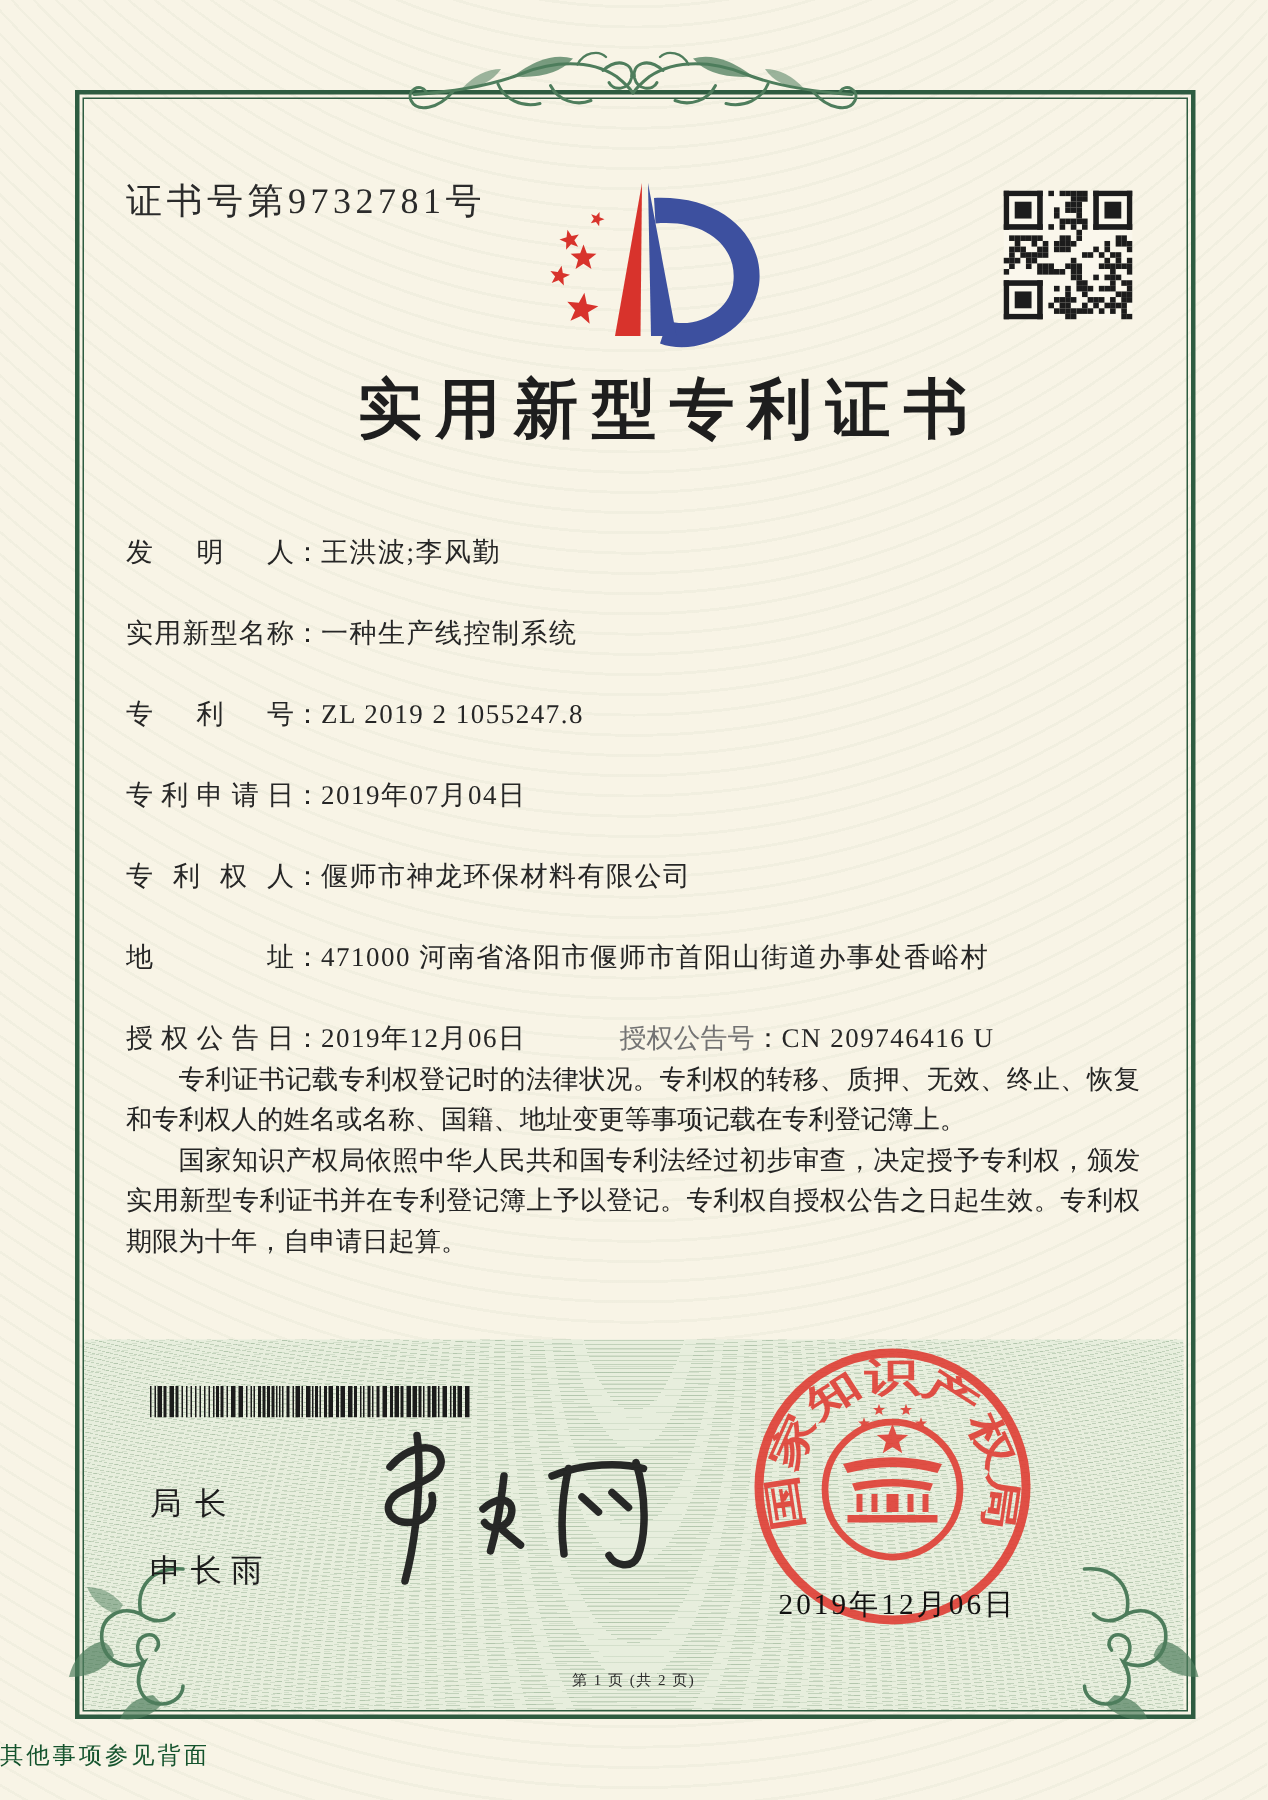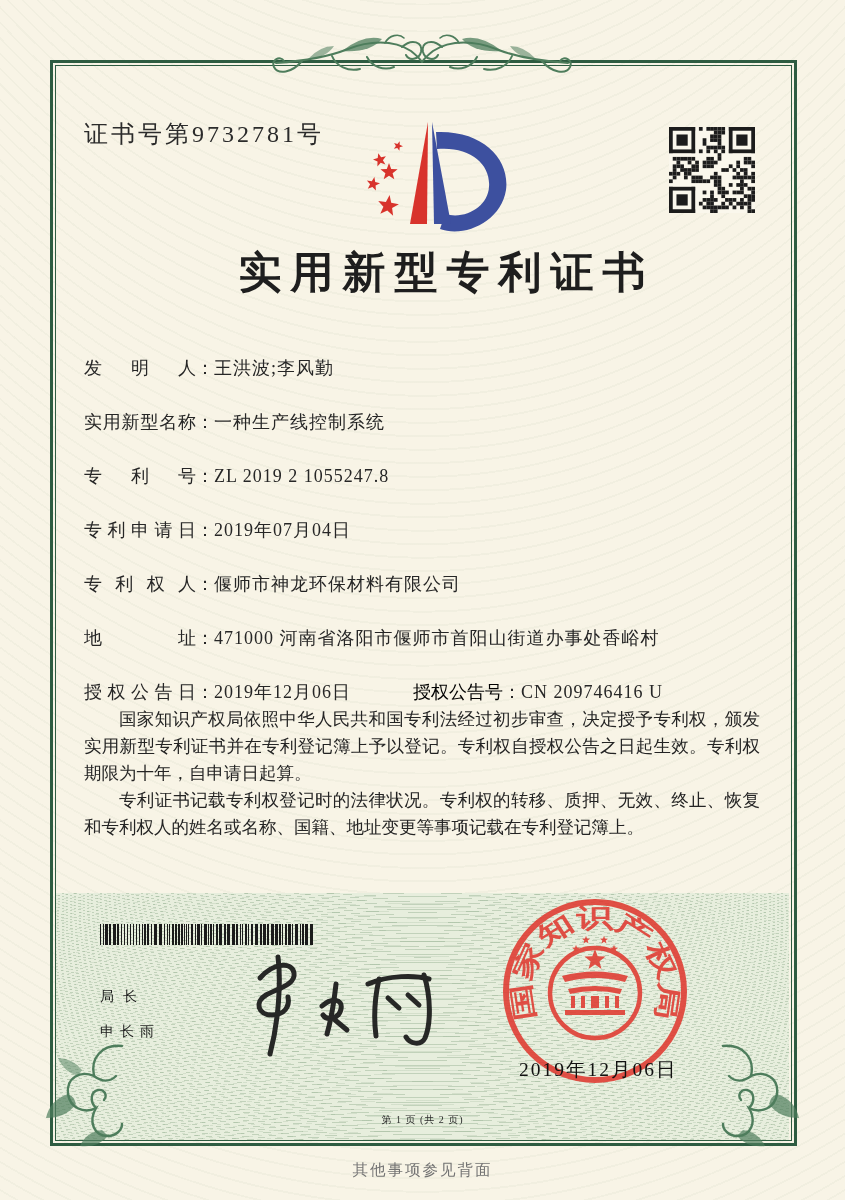--- a/index.html
+++ b/index.html
@@ -41,37 +41,37 @@
     position:absolute;left:0;right:0;top:244px;text-align:center;
     font-size:43px;font-weight:bold;letter-spacing:9px;color:#1e1e1e;padding-left:48px;
   }
 
   .fields{position:absolute;left:84px;top:356px;width:680px;}
   .field-row{height:54px;font-size:18px;white-space:nowrap;}
   .f-label{display:inline-block;width:112px;text-align:justify;text-align-last:justify;color:#262626;}
   .f-colon{display:inline-block;color:#262626;}
   .f-value{letter-spacing:1px;color:#262626;}
   .f-extra{margin-left:62px;}
-  .f-label2{color:#000000;}
+  .f-label2{color:#737373;}
 
   .paras{
     position:absolute;left:84px;top:706px;width:676px;
     font-size:17.5px;line-height:27px;text-align:justify;color:#242424;
   }
   .paras p{margin:0;text-indent:2em;}
 
   .barcode{position:absolute;left:100px;top:924px;width:218px;height:21px;}
-  .officer{position:absolute;left:100px;top:988px;font-size:14px;color:#1d1d1d;}
+  .officer{position:absolute;left:100px;top:988px;font-size:21px;color:#1d1d1d;}
   .officer .line1{letter-spacing:9px;display:block;}
   .officer .line2{letter-spacing:6px;display:block;margin-top:17px;}
   .signature{position:absolute;left:218px;top:948px;width:235px;height:115px;}
   .seal{position:absolute;left:497px;top:893px;width:196px;height:196px;mix-blend-mode:multiply;}
   .seal-date{position:absolute;left:519px;top:1056px;font-size:19.5px;letter-spacing:2px;color:#111;font-weight:500;}
   .page-info{position:absolute;left:0;right:0;top:1113px;text-align:center;font-size:10px;letter-spacing:1px;color:#2c2c2c;}
-  .footer-note{position:absolute;left:0;right:0;top:1160px;text-align:center;font-size:15.5px;letter-spacing:2px;color:#737373;}
+  .footer-note{position:absolute;left:0;right:0;top:1160px;font-size:15.5px;letter-spacing:2px;color:#14532d;}
 
   .top-ornament{position:absolute;left:272px;top:26px;width:300px;height:70px;z-index:6;}
   .corner-orn{position:absolute;width:100px;height:115px;z-index:6;}
   .corner-orn.left{left:32px;top:1040px;}
   .corner-orn.right{left:713px;top:1040px;transform:scaleX(-1);}
   svg{display:block;}
 </style>
 </head>
 <body style="--green: #2e5c41; --orn: #4e7d5c; --seal-red: #e03a30; --logo-red: #d8332c; --logo-blue: #3d509f; --ink: #222222;">
 
@@ -321,22 +321,22 @@
       <div class="field-row"><span class="f-label">发明人</span><span class="f-colon">：</span><span class="f-value">王洪波;李风勤</span></div>
       <div class="field-row"><span class="f-label">实用新型名称</span><span class="f-colon">：</span><span class="f-value">一种生产线控制系统</span></div>
       <div class="field-row"><span class="f-label">专利号</span><span class="f-colon">：</span><span class="f-value">ZL 2019 2 1055247.8</span></div>
       <div class="field-row"><span class="f-label">专利申请日</span><span class="f-colon">：</span><span class="f-value">2019年07月04日</span></div>
       <div class="field-row"><span class="f-label">专利权人</span><span class="f-colon">：</span><span class="f-value">偃师市神龙环保材料有限公司</span></div>
       <div class="field-row"><span class="f-label">地址</span><span class="f-colon">：</span><span class="f-value">471000 河南省洛阳市偃师市首阳山街道办事处香峪村</span></div>
       <div class="field-row"><span class="f-label">授权公告日</span><span class="f-colon">：</span><span class="f-value">2019年12月06日</span><span class="f-extra"><span class="f-label2">授权公告号</span><span class="f-colon">：</span><span class="f-value">CN 209746416 U</span></span></div>
     </div>
 
   <div class="paras">
+    <p>专利证书记载专利权登记时的法律状况。专利权的转移、质押、无效、终止、恢复和专利权人的姓名或名称、国籍、地址变更等事项记载在专利登记簿上。</p>
     <p>国家知识产权局依照中华人民共和国专利法经过初步审查，决定授予专利权，颁发实用新型专利证书并在专利登记簿上予以登记。专利权自授权公告之日起生效。专利权期限为十年，自申请日起算。</p>
-    <p>专利证书记载专利权登记时的法律状况。专利权的转移、质押、无效、终止、恢复和专利权人的姓名或名称、国籍、地址变更等事项记载在专利登记簿上。</p>
   </div>
 
   <svg class="barcode" id="bar-svg" viewBox="0 0 218 21">
       <rect x="0" y="0" width="1" height="21" fill="#1b1b1b"></rect>
       <rect x="3" y="0" width="1" height="21" fill="#1b1b1b"></rect>
       <rect x="5" y="0" width="3" height="21" fill="#1b1b1b"></rect>
       <rect x="9" y="0" width="2" height="21" fill="#1b1b1b"></rect>
       <rect x="13" y="0" width="3" height="21" fill="#1b1b1b"></rect>
       <rect x="17" y="0" width="2" height="21" fill="#1b1b1b"></rect>
       <rect x="21" y="0" width="1" height="21" fill="#1b1b1b"></rect>

